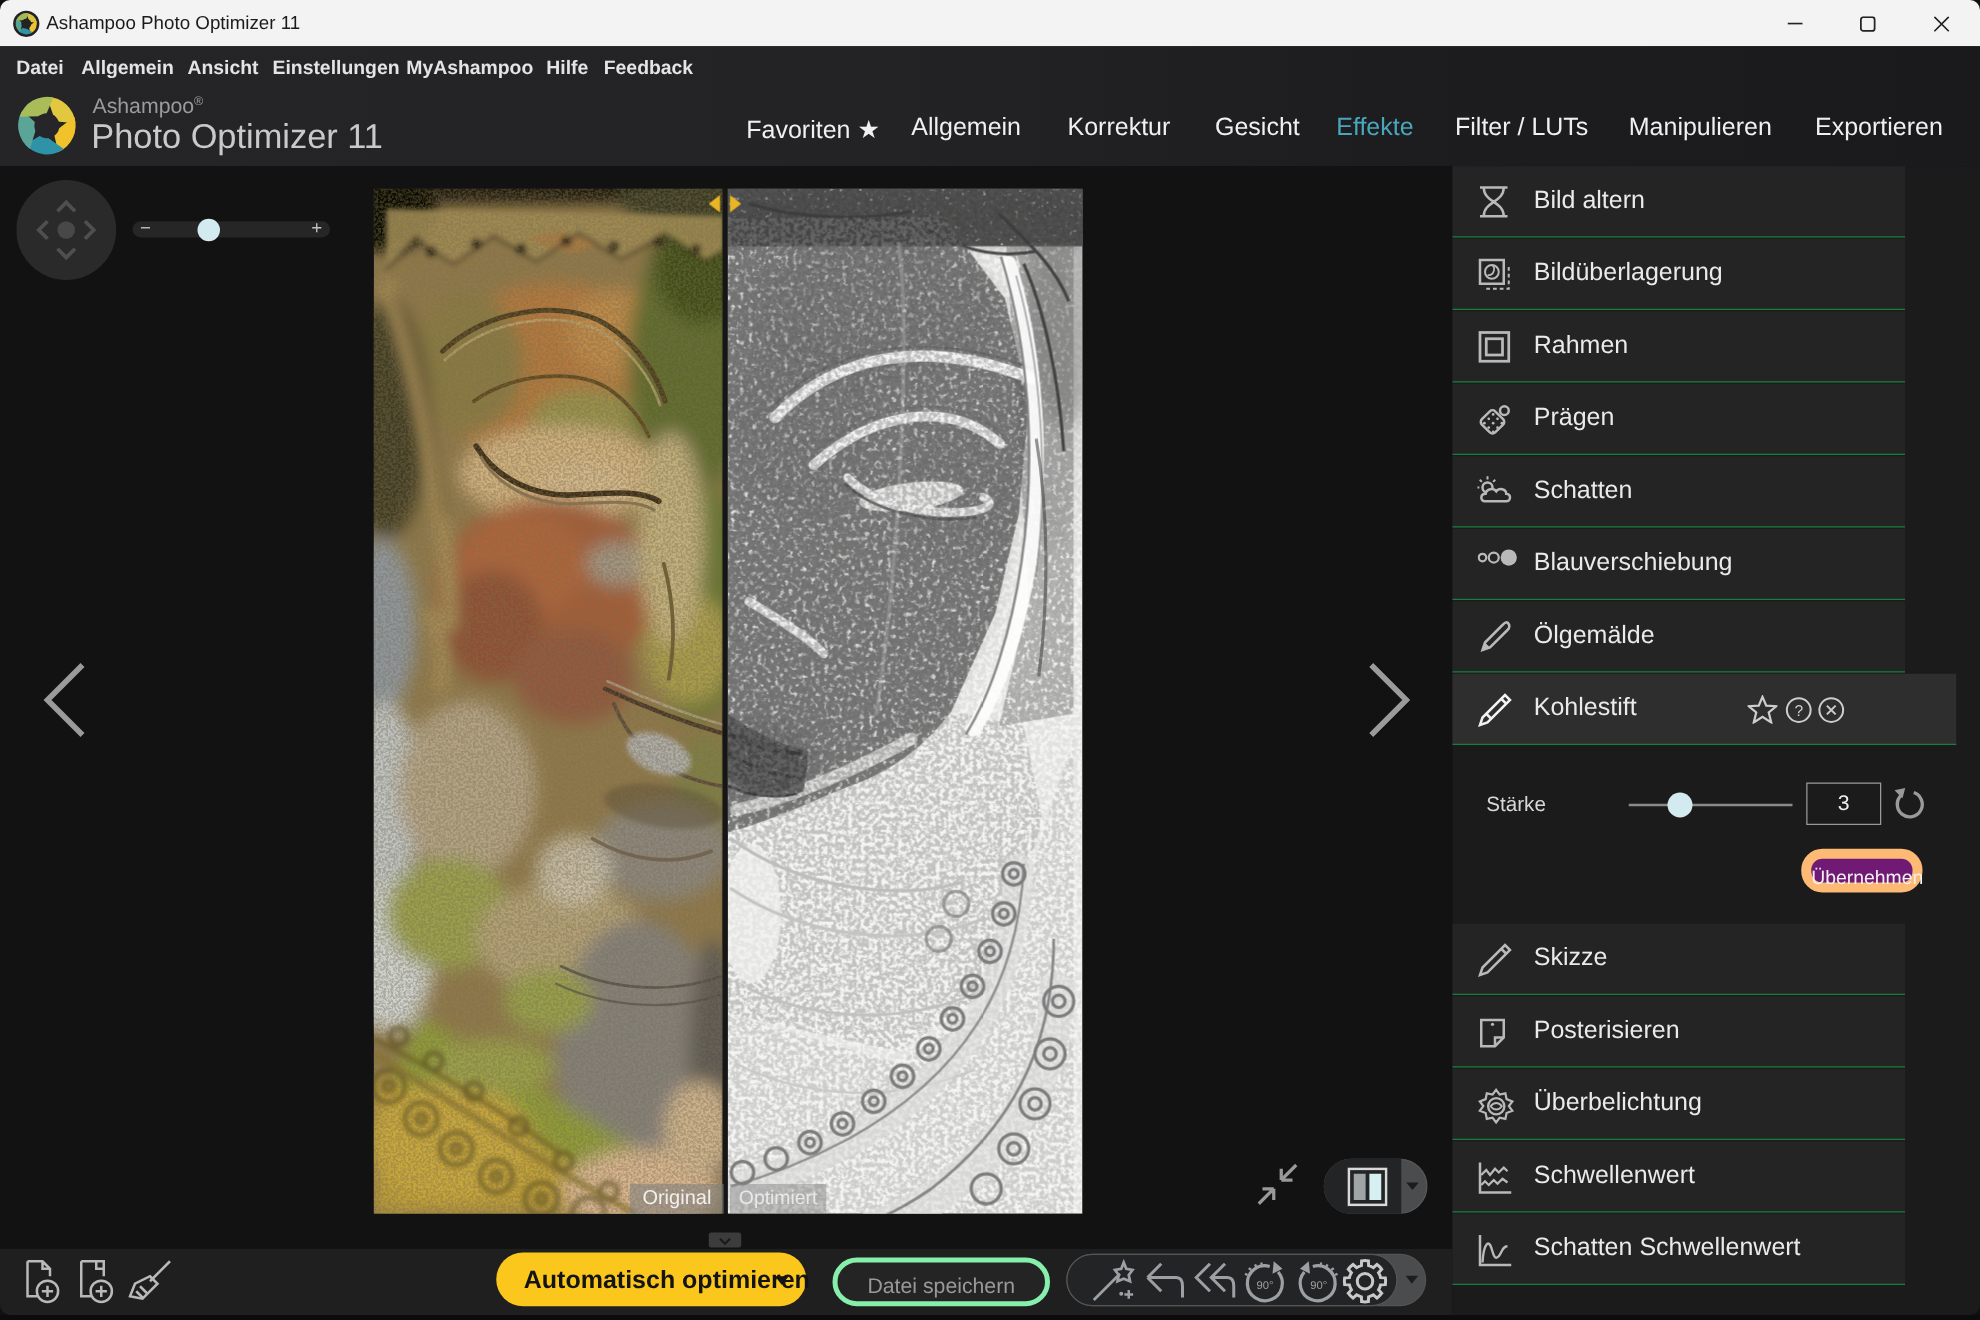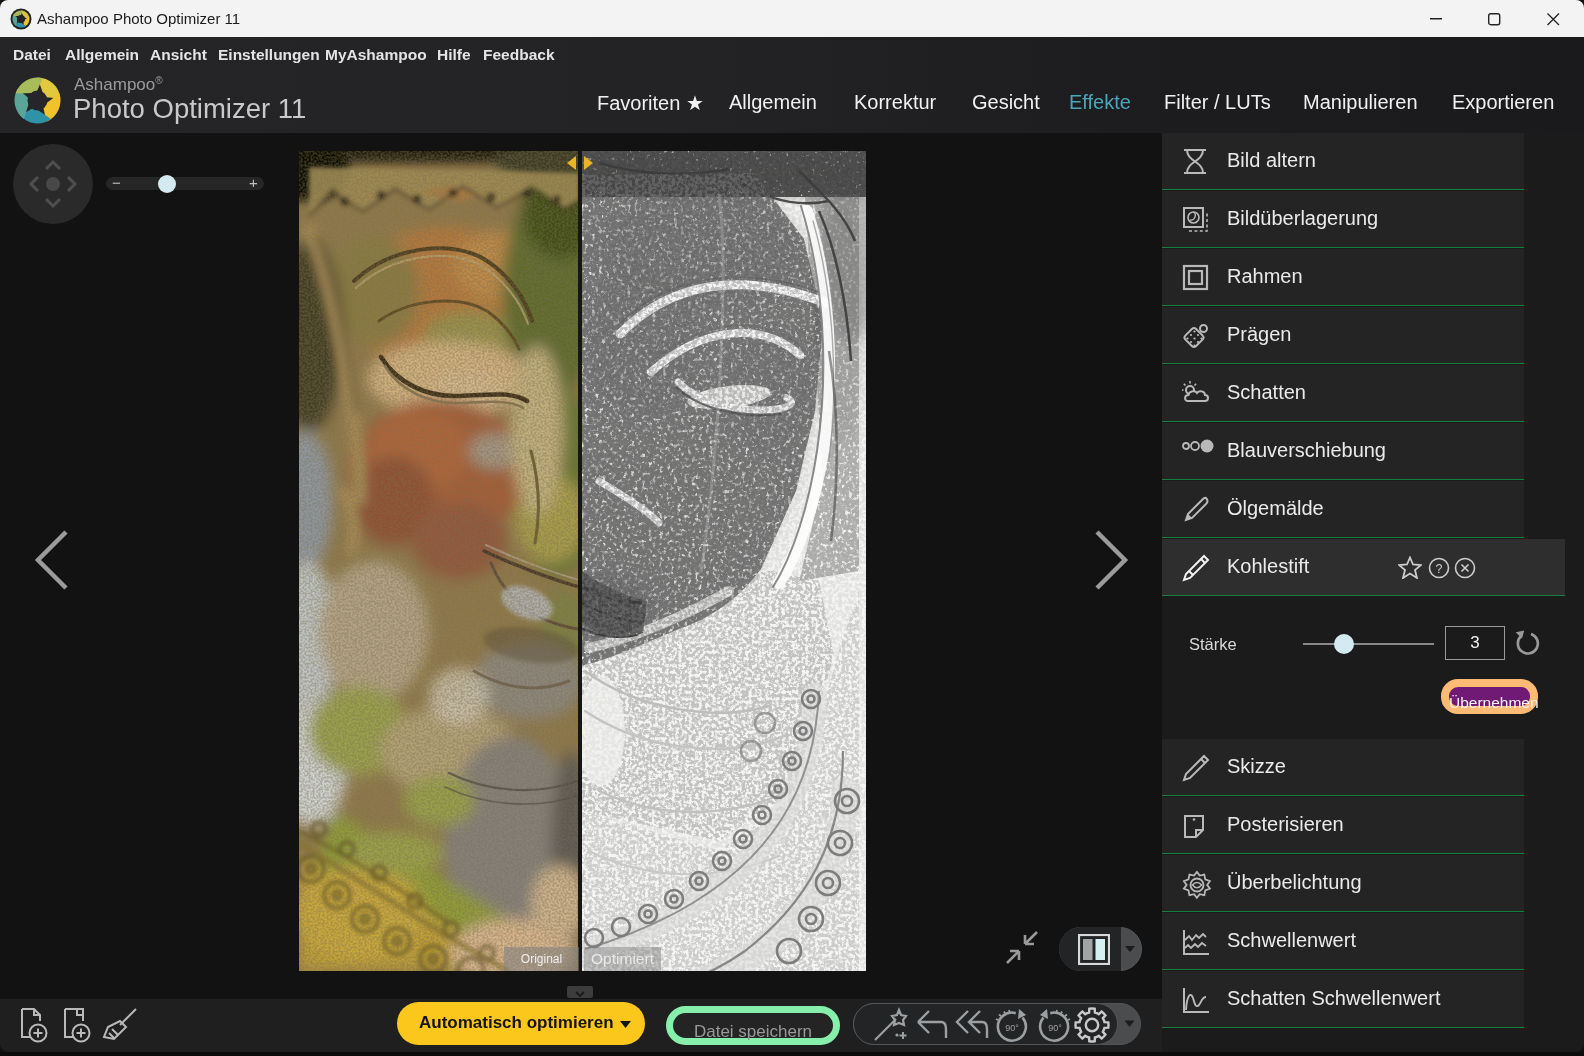--- a/index.html
+++ b/index.html
@@ -398,21 +398,21 @@
               <rect x="283" y="0" width="284" height="520" filter="url(#nzQ)" opacity="0.45"></rect>
             </g>
       </g>
 
       <rect x="279" y="0" width="4" height="820" fill="#161616"></rect>
       <path d="M277 5 L277 19 L268 12 Z" fill="#e8b525"></path>
       <path d="M285 5 L285 19 L294 12 Z" fill="#e8b525"></path>
     </svg>
     </div>
 
-    <div class="abs" style="left:504px;top:814px;width:75px;height:24px;background:rgba(128,128,128,0.55);color:#f0f0f0;font-size:12px;text-align:center;line-height:24px">Original</div>
+    <div class="abs" style="left:504px;top:814px;width:75px;height:24px;background:rgba(128,128,128,0.55);color:#f0f0f0;font-size:16px;text-align:center;line-height:24px">Original</div>
     <div class="abs" style="left:584px;top:814px;width:77px;height:24px;background:rgba(128,128,128,0.45);color:#e8e8e8;font-size:15.5px;text-align:center;line-height:24px">Optimiert</div>
 
     <div class="abs" style="left:567px;top:853px;width:26px;height:12px;background:#3c3c3c;border-radius:2px">
       <svg width="26" height="12" viewBox="0 0 26 12">
           <path d="M9 4 L13 8 L17 4" fill="none" stroke="#1a1a1a" stroke-width="1.8"></path>
         </svg>
     </div>
 
     <svg class="abs" style="left:1003px;top:797px" width="38" height="37" viewBox="0 0 38 37">
       <g stroke="#999" stroke-width="2.6" fill="none">
@@ -453,28 +453,28 @@
     <svg class="abs" style="left:100px;top:8px" width="40" height="37" viewBox="0 0 40 37">
       <g fill="none" stroke="#b9b9b9" stroke-width="2">
         <path d="M36 2 L20 18"></path>
         <path d="M20 14 L26 20 L14 32 L4 30 L8 20 Z"></path>
         <path d="M12 22 L18 28 M9 26 L14 31"></path>
       </g>
     </svg>
 
     
     <div class="abs" style="left:397px;top:3px;width:248px;height:43px;background:#fbc71d;border-radius:22px">
-      <div style="position:absolute;left:22px;top:11px;font-size:17px;font-weight:bold;color:#141414;white-space:nowrap">Automatisch optimieren</div>
+      <div style="position:absolute;left:22px;top:11px;font-size:20px;font-weight:bold;color:#141414;white-space:nowrap">Automatisch optimieren</div>
       <svg style="position:absolute;left:222px;top:18px" width="13" height="9" viewBox="0 0 13 9">
           <path d="M1 1 L6.5 8 L12 1 Z" fill="#141414"></path>
         </svg>
     </div>
 
     
-    <div class="abs" style="left:666px;top:7px;width:174px;height:39px;border:7px solid #86efac;border-radius:20px;background:#242424">
+    <div class="abs" style="left:666px;top:7px;width:174px;height:39px;border:4px solid #86efac;border-radius:20px;background:#242424">
       <div style="position:absolute;left:0;width:100%;top:9px;font-size:17px;color:#999;text-align:center">Datei speichern</div>
     </div>
 
     
     <div class="abs" style="left:853px;top:4px;width:288px;height:42px;background:#4a4c4e;border:1.5px solid #525456;border-radius:21px"></div>
     <div class="abs" style="left:853px;top:4px;width:265px;height:42px;background:#232425;border:1.5px solid #525456;border-radius:21px"></div>
     <svg class="abs" style="left:1124px;top:21px" width="11" height="8" viewBox="0 0 11 8">
         <path d="M0.5 0.5 L5.5 7 L10.5 0.5 Z" fill="#1d1d1d"></path>
       </svg>
     <g>

